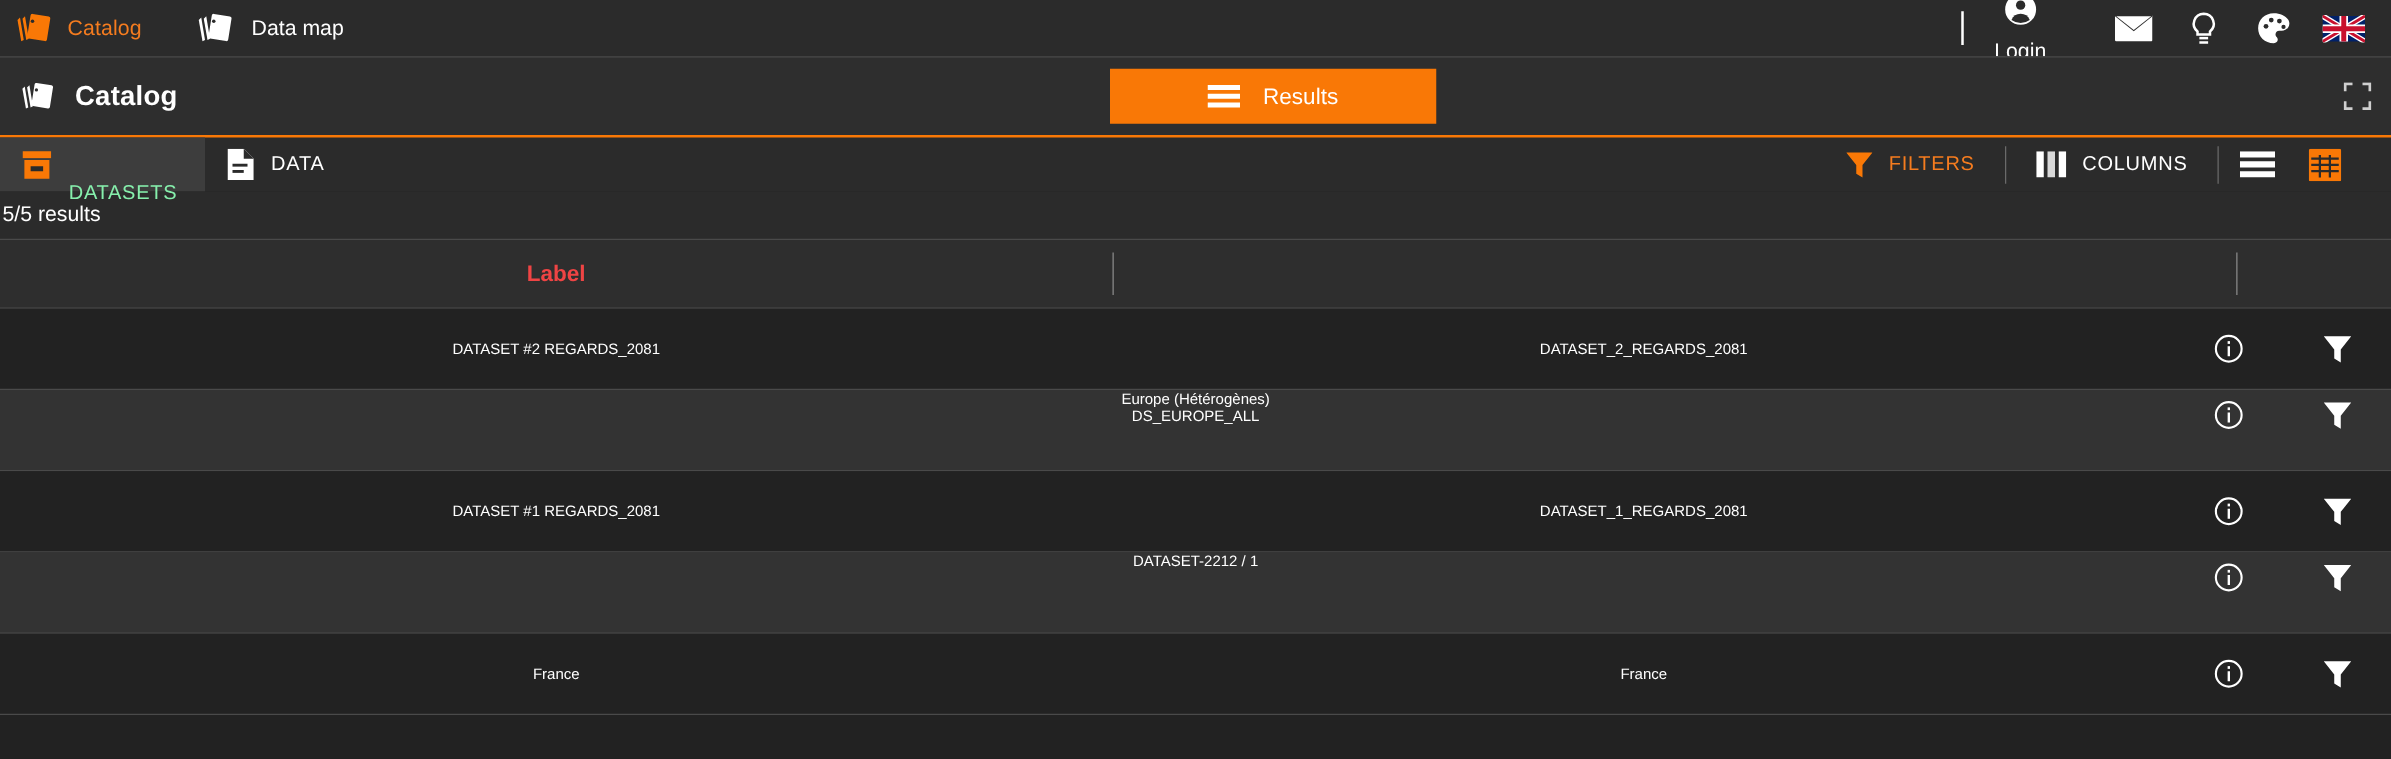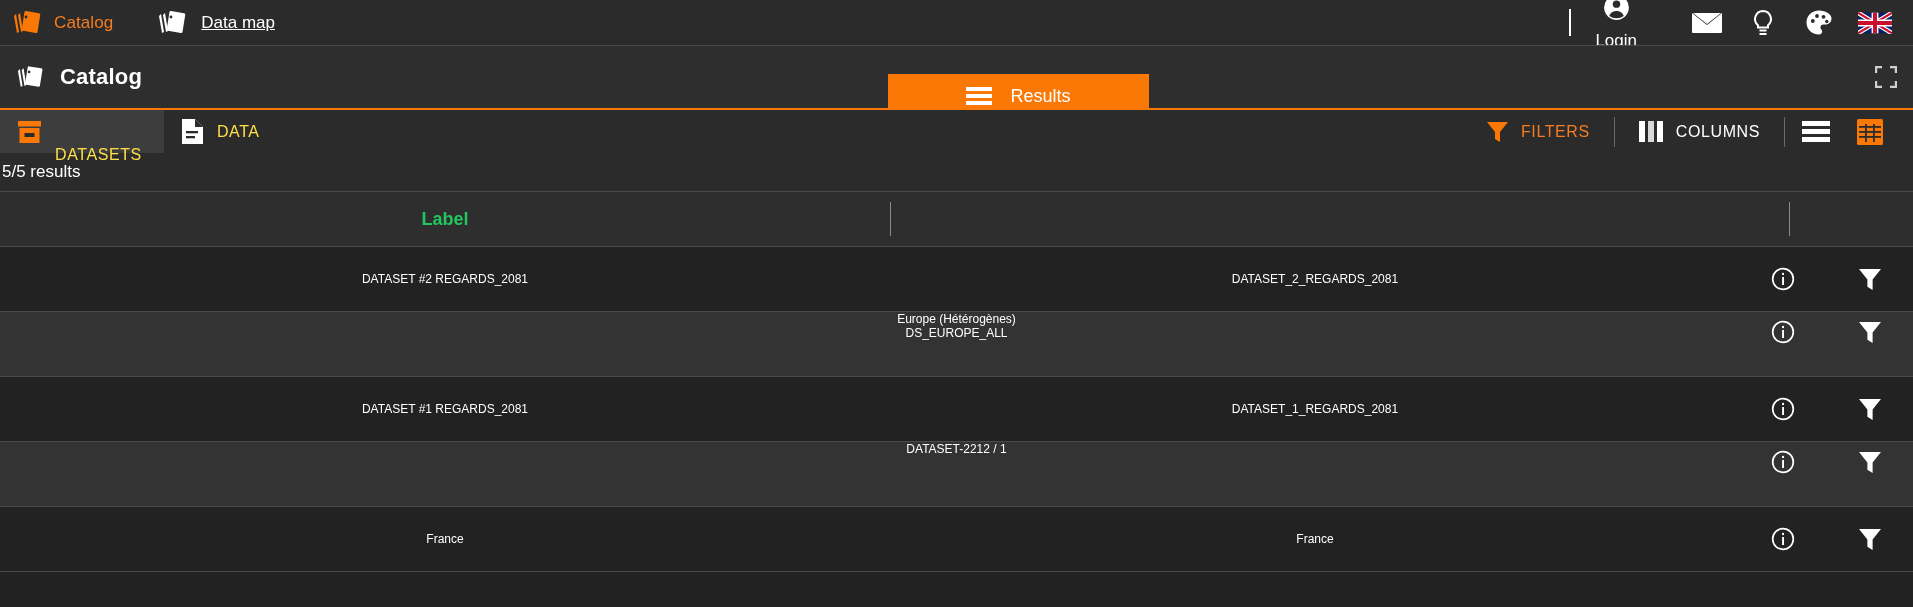--- a/index.html
+++ b/index.html
@@ -33,21 +33,20 @@
   .nav-item {
     display: flex;
     align-items: center;
     gap: 13px;
     margin-left: 45px;
     cursor: pointer;
   }
   .nav-item-label {
     font-size: 17px;
     color: #ffffff;
-    text-decoration: underline;
   }
   .topbar-right {
     margin-left: auto;
     display: flex;
     align-items: center;
     gap: 0px;
     padding-right: 16px;
   }
   .vdiv {
     width: 2px;
@@ -88,21 +87,21 @@
   }
   .catalog-title {
     font-size: 22px;
     color: #ffffff;
     font-weight: bold;
     letter-spacing: 0.2px;
   }
   .results-btn {
     position: absolute;
     left: 888px;
-    top: 28px;
+    top: 9px;
     width: 261px;
     height: 44px;
     background: #f97806;
     display: flex;
     align-items: center;
     justify-content: center;
     gap: 18px;
     cursor: pointer;
   }
   .results-label {
@@ -129,28 +128,28 @@
     position: relative;
   }
   .tab {
     display: flex;
     align-items: center;
     gap: 14px;
     padding: 0 22px 0 18px;
     cursor: pointer;
   }
   .tab.active { background: #3d3d3d; }
-  .tab-label { font-size: 16px; letter-spacing: 0.6px; color: #fde047; }
-  .tab.active .tab-label { color: #fde047; margin-top: 46px; }
+  .tab-label { font-size: 16px; letter-spacing: 0.6px; color: #ffffff; }
+  .tab.active .tab-label { color: #86efac; margin-top: 46px; }
 
   .toolbar-right {
     margin-left: auto;
     display: flex;
     align-items: center;
-    padding-right: 16px;
+    padding-right: 26px;
   }
   .tool-item {
     display: flex;
     align-items: center;
     gap: 13px;
     padding: 0 20px;
     height: 100%;
     cursor: pointer;
   }
   .tool-label { font-size: 16px; letter-spacing: 0.6px; }
@@ -185,21 +184,21 @@
   .thead {
     height: 55px;
     background: #2e2e2e;
     display: flex;
     align-items: center;
     border-bottom: 1px solid #4a4a4a;
     position: relative;
   }
   .th {
     font-size: 18px;
-    color: #22c55e;
+    color: #ef4444;
     font-weight: bold;
     text-align: center;
   }
   .th-label { width: 890px; }
   .th-provider { width: 850px; }
   .col-sep {
     position: absolute;
     width: 1px;
     height: 34px;
     background: #8a8a8a;

